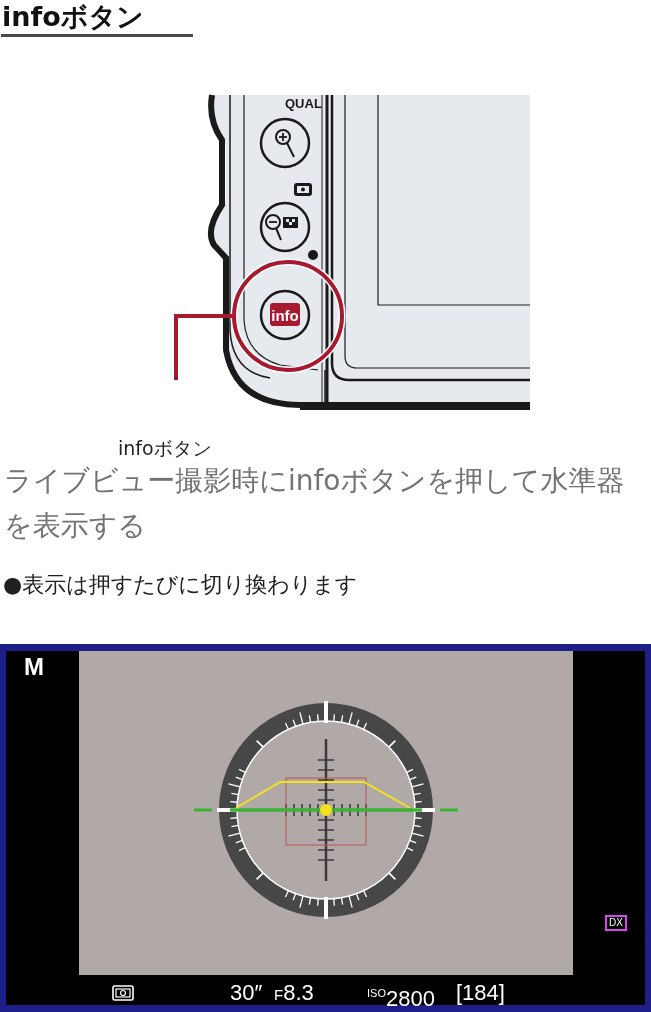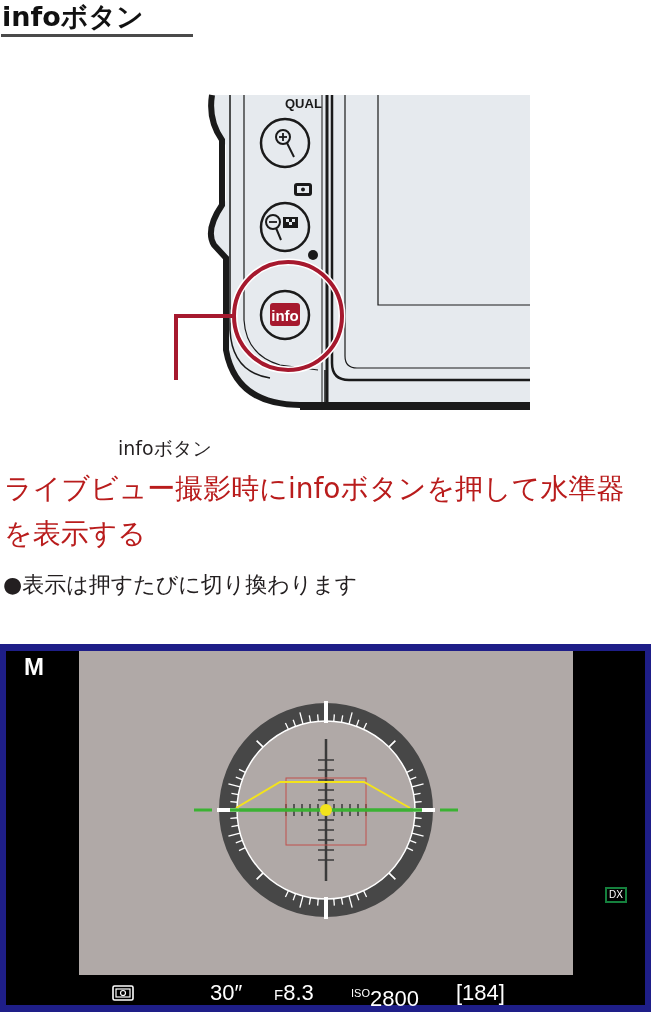--- a/index.html
+++ b/index.html
@@ -3,35 +3,35 @@
 <meta charset="utf-8">
 <style>
   html, body { margin: 0; padding: 0; background: #ffffff; }
   body { width: 651px; height: 1012px; position: relative; overflow: hidden;
          font-family: "DejaVu Sans", sans-serif; color: #231f20; }
   .title { position: absolute; left: 2px; top: 0px; font-size: 27px; font-weight: bold;
            letter-spacing: 0px; line-height: 34px; color: #111; }
   .title-rule { position: absolute; left: 1px; top: 34px; width: 192px; height: 3px; background: #4a4a4a; }
   .illustration { position: absolute; left: 0; top: 85px; width: 651px; height: 340px; }
   .callout-label { position: absolute; left: 118px; top: 392px; font-size: 19px; color: #231f20; margin-top: 44px; }
-  .instr { position: absolute; left: 4px; top: 458px; width: 645px; font-size: 28px; line-height: 45px; color: #b91c1c; margin-top: 8px; }
+  .instr { position: absolute; left: 4px; top: 458px; width: 645px; font-size: 28px; line-height: 45px; color: #737373; }
   .note { position: absolute; left: 3px; top: 570px; font-size: 22px; color: #231f20; }
   .screen { position: absolute; left: 0; top: 644px; width: 651px; height: 368px;
             background: #1e1e88; }
   .screen-inner { position: absolute; left: 6px; top: 7px; width: 639px; height: 354px; background: #000; }
   .liveview { position: absolute; left: 73px; top: 0px; width: 494px; height: 324px; background: #b0a9a7; }
   .mode { position: absolute; left: 18px; top: 2px; color: #fff; font-family: "Liberation Sans", sans-serif;
           font-weight: bold; font-size: 24px; }
-  .dx { position: absolute; left: 599px; top: 236px; border: 2px solid #15803d; color: #fff; font-size: 10px;
+  .dx { position: absolute; left: 599px; top: 264px; border: 2px solid #d946ef; color: #fff; font-size: 10px;
         font-family: "Liberation Sans", sans-serif; padding: 0px 2px; line-height: 12px; }
   .info-bar { position: absolute; left: 0; top: 330px; width: 639px; height: 24px; color: #fff;
               font-family: "Liberation Sans Narrow", "Liberation Sans", sans-serif; font-size: 22px; }
   .info-bar span { position: absolute; top: 0px; line-height: 24px; }
   .meter { position: absolute; left: 106px; top: 334px; width: 22px; height: 16px; }
-  .iso-sup { font-size: 11px; vertical-align: 9px; }
+  .iso-sup { font-size: 11px; vertical-align: 9px; margin-left: 16px; }
   .f-small { font-size: 15px; }
   .level { position: absolute; left: 0; top: 0; }
 </style>
 </head>
 <body>
 
 <div class="title">infoボタン</div>
 <div class="title-rule"></div>
 
 <svg class="illustration" width="651" height="340" viewBox="0 85 651 340">
@@ -202,19 +202,19 @@
 
     <div class="dx">DX</div>
 
     <svg class="meter" width="22" height="16" viewBox="0 0 22 16">
       <rect x="1" y="1" width="20" height="14" rx="1.5" fill="none" stroke="#fff" stroke-width="1.6"></rect>
       <rect x="4" y="4" width="14" height="8" fill="none" stroke="#fff" stroke-width="1.2"></rect>
       <circle cx="11" cy="8" r="2.5" fill="none" stroke="#fff" stroke-width="1.2"></circle>
     </svg>
 
     <div class="info-bar">
-      <span style="left:204px">30″</span>
+      <span style="left:224px">30″</span>
       <span style="left:268px"><span class="f-small" style="position:static">F</span><span style="position:static">8.3</span></span>
       <span style="left:345px"><span class="iso-sup" style="position:static">ISO</span><span style="position:static">2800</span></span>
       <span style="left:450px">[184]</span>
     </div>
   </div>
 </div>
 
 </body></html>

